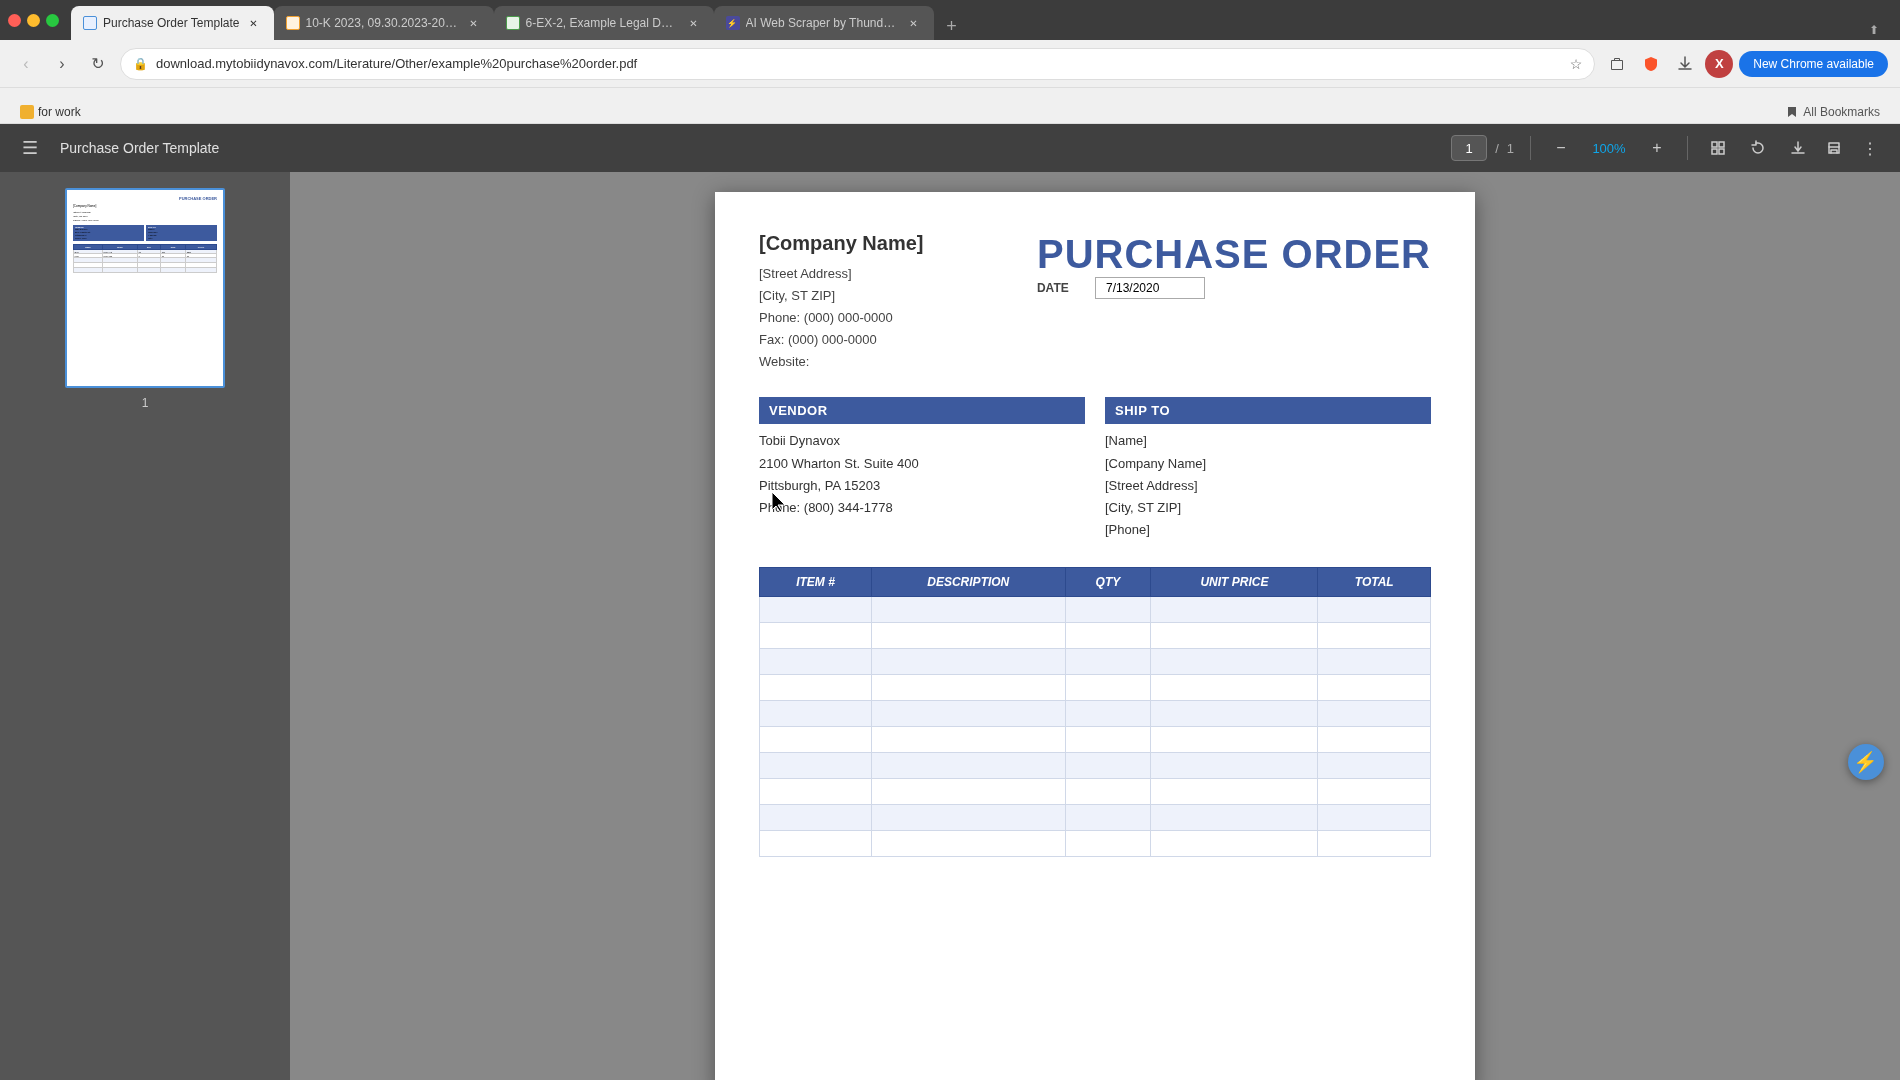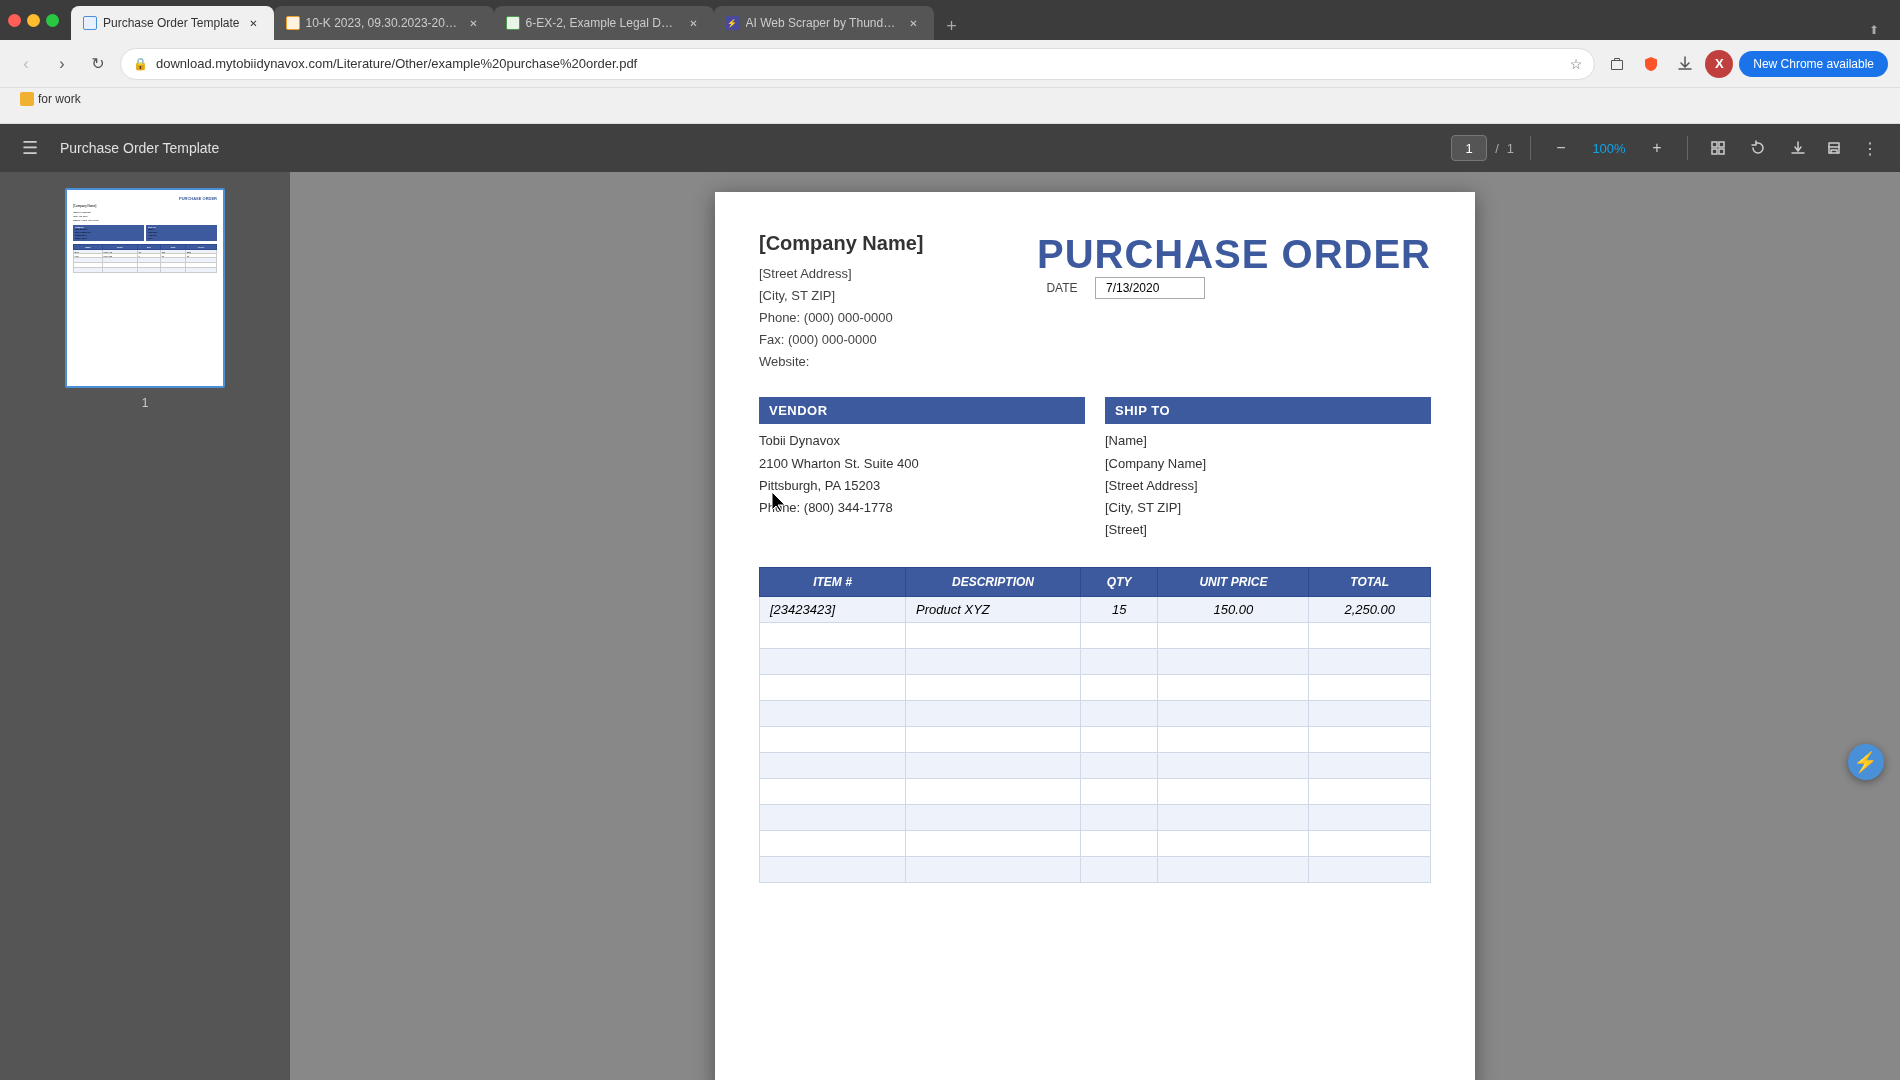--- a/index.html
+++ b/index.html
@@ -36,21 +36,21 @@
     .nav-btn.disabled { color: #bbb; cursor: default; }
     .address-bar { flex: 1; height: 32px; background: white; border-radius: 16px; border: 1px solid #ddd; display: flex; align-items: center; padding: 0 12px; gap: 8px; font-size: 13px; color: #333; cursor: text; }
     .address-icon { color: #666; font-size: 12px; }
     .address-text { flex: 1; font-size: 13px; color: #333; }
     .star-btn { color: #666; font-size: 14px; cursor: pointer; }
     .nav-icon-btn { width: 28px; height: 28px; border-radius: 50%; border: none; background: transparent; cursor: pointer; display: flex; align-items: center; justify-content: center; color: #555; font-size: 16px; }
     .profile-btn { width: 28px; height: 28px; border-radius: 50%; background: #c04040; color: white; border: none; font-size: 13px; font-weight: bold; cursor: pointer; display: flex; align-items: center; justify-content: center; }
     .chrome-update-btn { background: #1a73e8; color: white; border: none; border-radius: 16px; padding: 6px 14px; font-size: 12px; cursor: pointer; white-space: nowrap; font-weight: 500; }
 
     
-    .bookmarks-bar { height: 36px; background: #f0f0f0; display: flex; align-items: flex-start; padding: 0 12px; gap: 4px; border-bottom: 1px solid #ddd; }
+    .bookmarks-bar { height: 36px; background: #f0f0f0; display: flex; align-items: flex-end; padding: 0 12px; gap: 4px; border-bottom: 1px solid #ddd; }
     .bookmark-item { display: flex; align-items: center; gap: 4px; padding: 4px 8px; border-radius: 4px; cursor: pointer; font-size: 12px; color: #333; }
     .bookmark-icon { width: 14px; height: 14px; background: #888; border-radius: 2px; flex-shrink: 0; }
     .bookmark-icon.folder { background: #f0b030; }
     .bookmark-spacer { flex: 1; }
     .all-bookmarks { display: flex; align-items: center; gap: 4px; font-size: 12px; color: #555; cursor: pointer; padding: 4px 8px; border-radius: 4px; margin-top: 45px; }
 
     
     .pdf-toolbar { height: 48px; background: #404040; display: flex; align-items: center; padding: 0 16px; gap: 12px; }
     .menu-btn { width: 28px; height: 28px; border-radius: 4px; border: none; background: transparent; cursor: pointer; display: flex; align-items: center; justify-content: center; color: #ccc; font-size: 18px; }
     .pdf-title { color: #e0e0e0; font-size: 14px; font-weight: 500; flex: 0 0 auto; margin-left: 4px; }
@@ -79,21 +79,21 @@
     .pdf-page { width: 760px; background: white; box-shadow: 0 4px 20px rgba(0,0,0,0.4); padding: 40px 44px; min-height: 900px; }
 
     
     .po-header { display: flex; justify-content: space-between; align-items: flex-start; margin-bottom: 24px; }
     .po-company { font-size: 20px; font-weight: 600; color: #333; }
     .po-title { font-size: 40px; font-weight: 800; color: #3d5a9e; letter-spacing: 1px; }
     .po-address-block { margin-top: 8px; }
     .po-address-block p { font-size: 13px; color: #444; line-height: 1.7; }
     .po-meta { display: flex; flex-direction: column; gap: 6px; margin-top: 0; }
     .po-meta-row { display: flex; align-items: center; gap: 8px; }
-    .po-meta-label { font-size: 12px; color: #444; font-weight: 400; width: 50px; text-align: center; }
+    .po-meta-label { font-size: 12px; color: #444; font-weight: 700; width: 50px; text-align: left; }
     .po-meta-value { border: 1px solid #aaa; padding: 3px 10px; font-size: 12px; min-width: 110px; background: white; }
 
     .po-sections { display: flex; gap: 20px; margin-bottom: 20px; }
     .po-section { flex: 1; }
     .po-section-header { background: #3d5a9e; color: white; font-weight: 700; font-size: 13px; padding: 6px 10px; letter-spacing: 0.5px; }
     .po-section-body { padding: 6px 0; }
     .po-section-body p { font-size: 13px; color: #333; line-height: 1.7; }
 
     .po-table { width: 100%; border-collapse: collapse; font-size: 13px; font-style: italic; }
     .po-table th { background: #3d5a9e; color: white; padding: 7px 10px; text-align: center; font-weight: 700; font-size: 12px; border: 1px solid #2d4a8e; }
@@ -340,43 +340,36 @@
               <p>Phone: (800) 344-1778</p>
             </div>
           </div>
           <div class="po-section">
             <div class="po-section-header">SHIP TO</div>
             <div class="po-section-body">
               <p>[Name]</p>
               <p>[Company Name]</p>
               <p>[Street Address]</p>
               <p>[City, ST  ZIP]</p>
-              <p>[Street]</p>
+              <p>[Phone]</p>
             </div>
           </div>
         </div>
 
         <table class="po-table">
           <thead>
             <tr>
               <th>ITEM #</th>
               <th>DESCRIPTION</th>
               <th>QTY</th>
               <th>UNIT PRICE</th>
               <th>TOTAL</th>
             </tr>
           </thead>
           <tbody id="table-body">
-          <tr>
-                <td class="item-num left">[23423423]</td>
-                <td class="left">Product XYZ</td>
-                <td>15</td>
-                <td>150.00</td>
-                <td>2,250.00</td>
-              </tr>
               <tr>
                 <td class="item-num left">&nbsp;</td>
                 <td class="left">&nbsp;</td>
                 <td>&nbsp;</td>
                 <td>&nbsp;</td>
                 <td>&nbsp;</td>
               </tr>
               <tr>
                 <td class="item-num left">&nbsp;</td>
                 <td class="left">&nbsp;</td>

